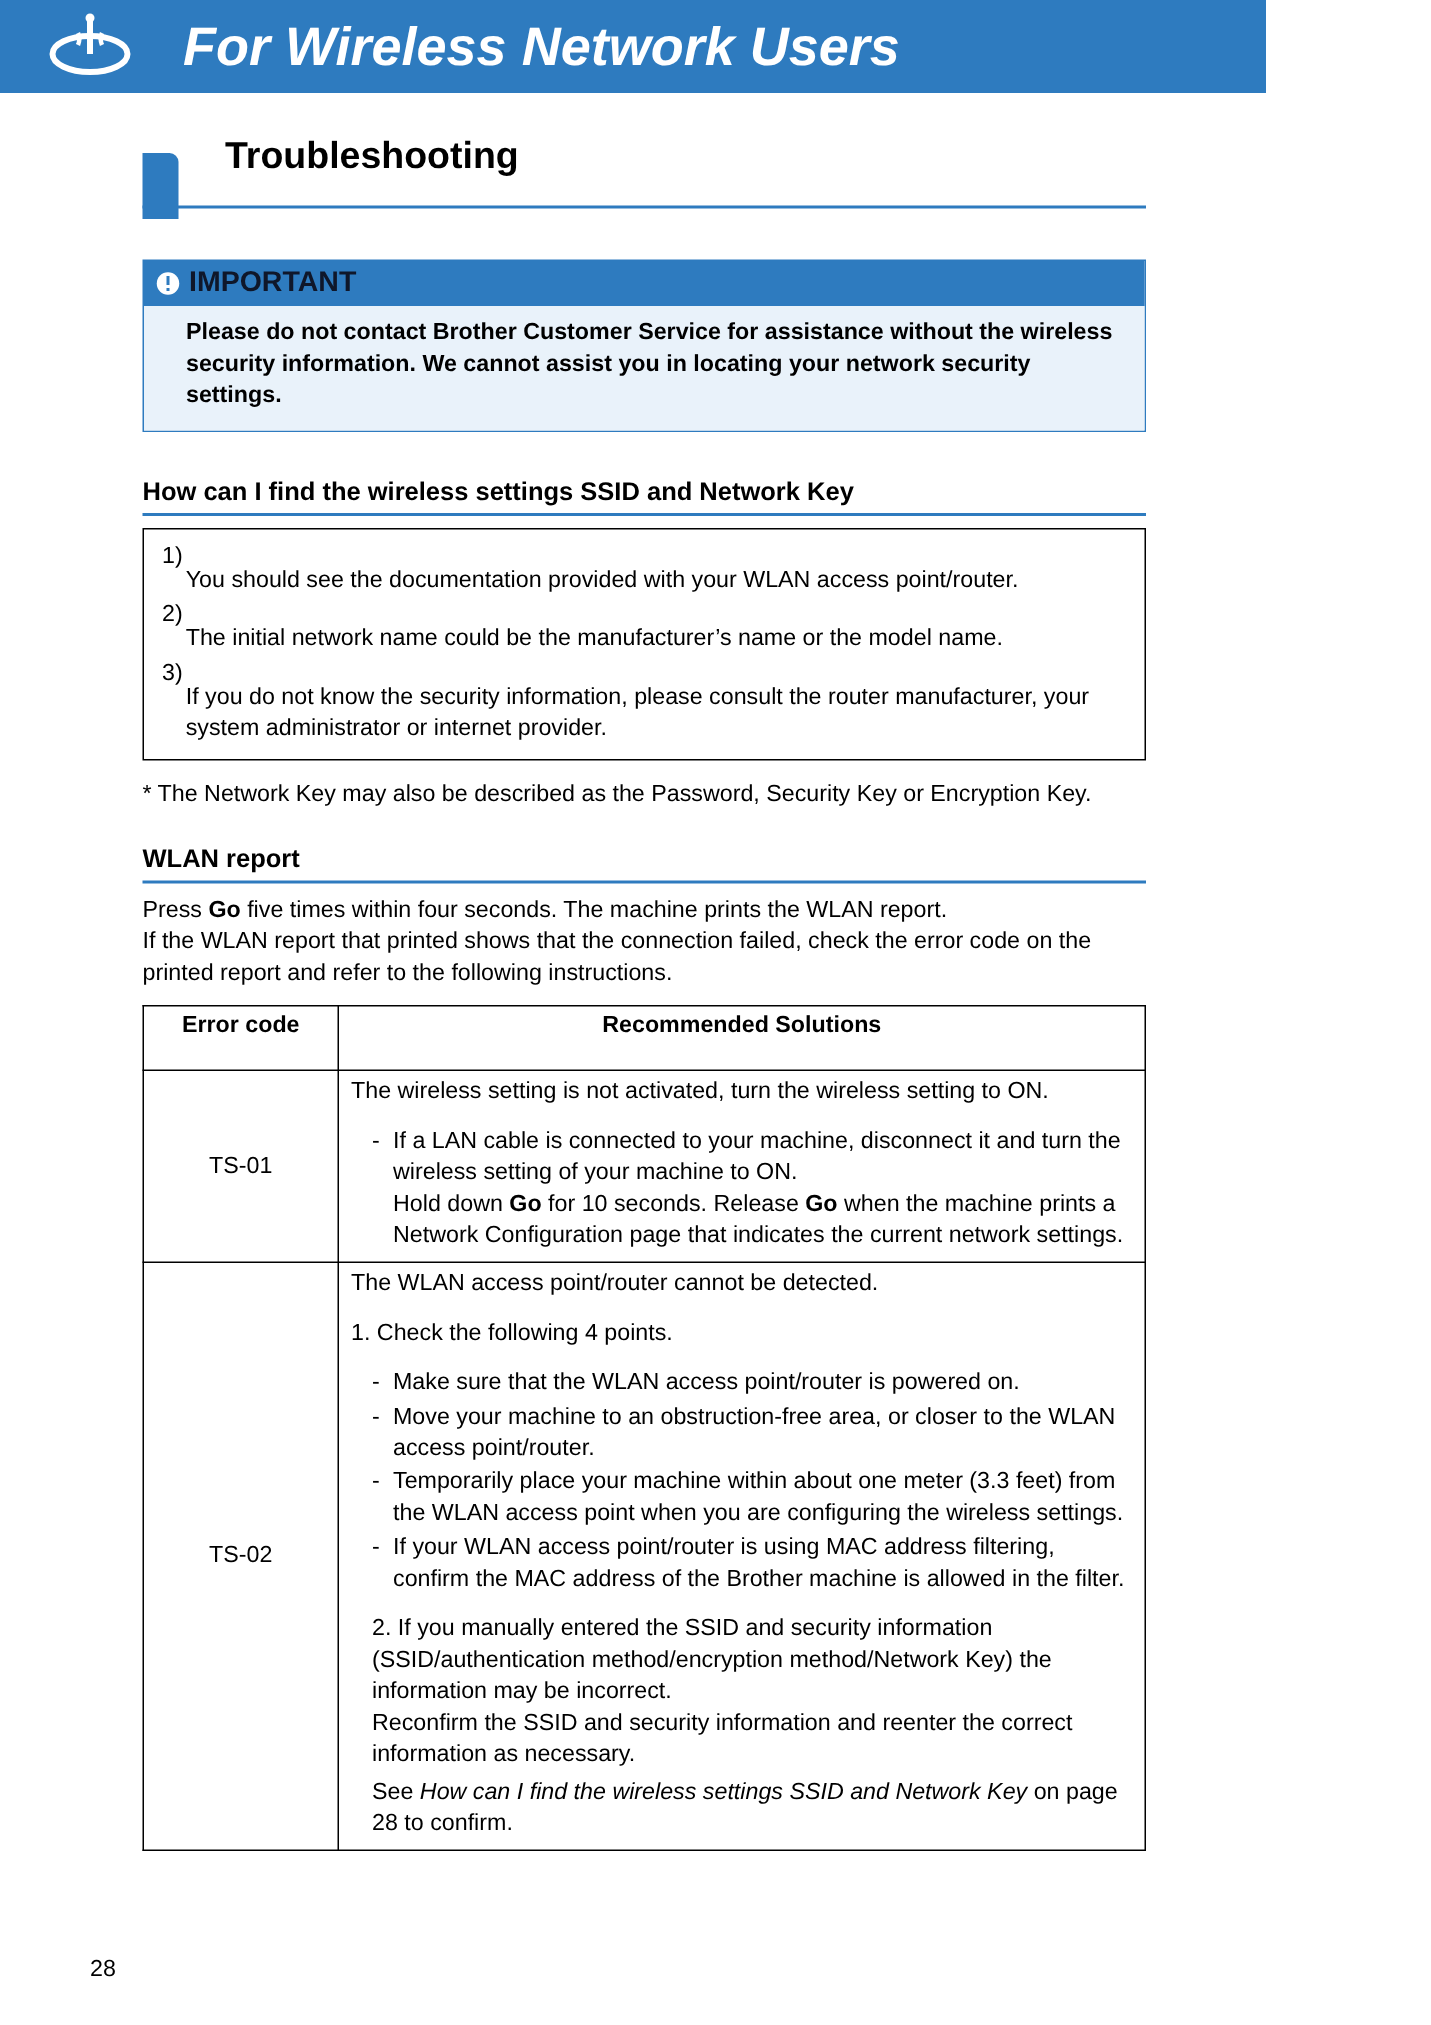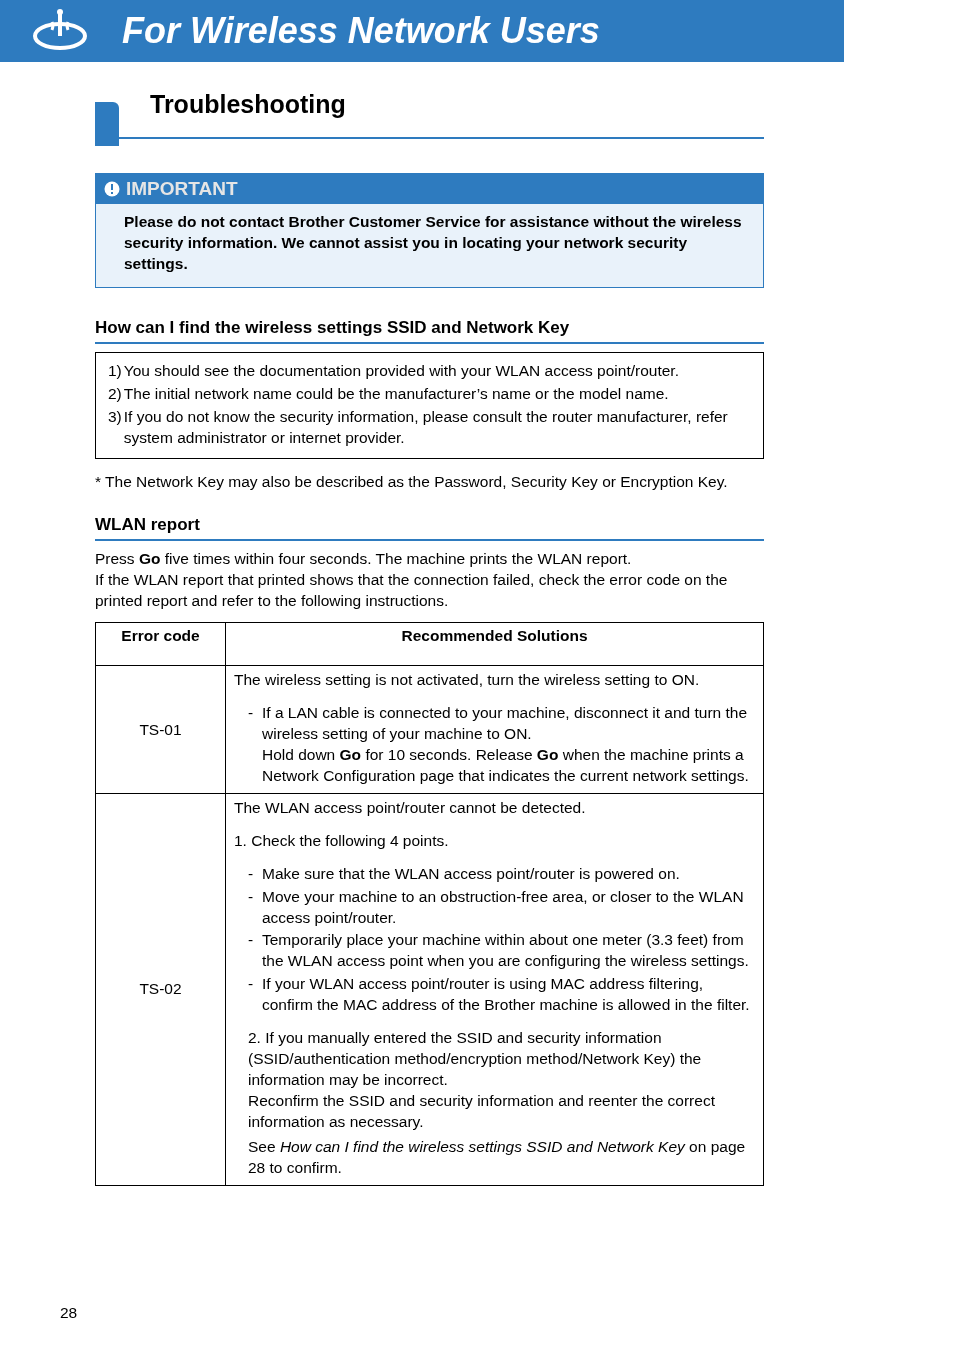--- a/index.html
+++ b/index.html
@@ -72,21 +72,21 @@
     padding: 0 0 18px 55px;
   }
 
   
   .important-box {
     border: 1px solid #2e7bbf;
     margin-bottom: 30px;
   }
   .important-head {
     background: #2e7bbf;
-    color: #e5e5e5;
+    color: #0f172a;
     font-size: 19px;
     font-weight: bold;
     padding: 4px 10px 4px 8px;
     display: flex;
     align-items: center;
     gap: 6px;
   }
   .important-body {
     background: #e9f2fa;
     padding: 8px 12px 12px 28px;
@@ -115,20 +115,21 @@
   }
   .info-box .num-row {
     display: flex;
     margin-bottom: 2px;
   }
   .info-box .num {
     white-space: nowrap;
   }
   .info-box .txt {
     padding-left: 2px;
+    margin-top: 16px;
   }
 
   .footnote {
     font-size: 15.5px;
     margin: 0 0 24px 0;
   }
 
   
   .para {
     font-size: 15.5px;
@@ -220,21 +221,21 @@
       <div class="num-row">
         <div class="num">1)</div>
         <div class="txt">You should see the documentation provided with your WLAN access point/router.</div>
       </div>
       <div class="num-row">
         <div class="num">2)</div>
         <div class="txt">The initial network name could be the manufacturer’s name or the model name.</div>
       </div>
       <div class="num-row">
         <div class="num">3)</div>
-        <div class="txt">If you do not know the security information, please consult the router manufacturer, refer system administrator or internet provider.</div>
+        <div class="txt">If you do not know the security information, please consult the router manufacturer, your system administrator or internet provider.</div>
       </div>
     </div>
     <div class="footnote">*  The Network Key may also be described as the Password, Security Key or Encryption Key.</div>
 
     <div class="subhead">WLAN report</div>
     <div class="para">
       <span>Press </span><span class="bold">Go</span><span> five times within four seconds. The machine prints the WLAN report.</span><br>
       <span>If the WLAN report that printed shows that the connection failed, check the error code on the printed report and refer to the following instructions.</span>
     </div>
 

